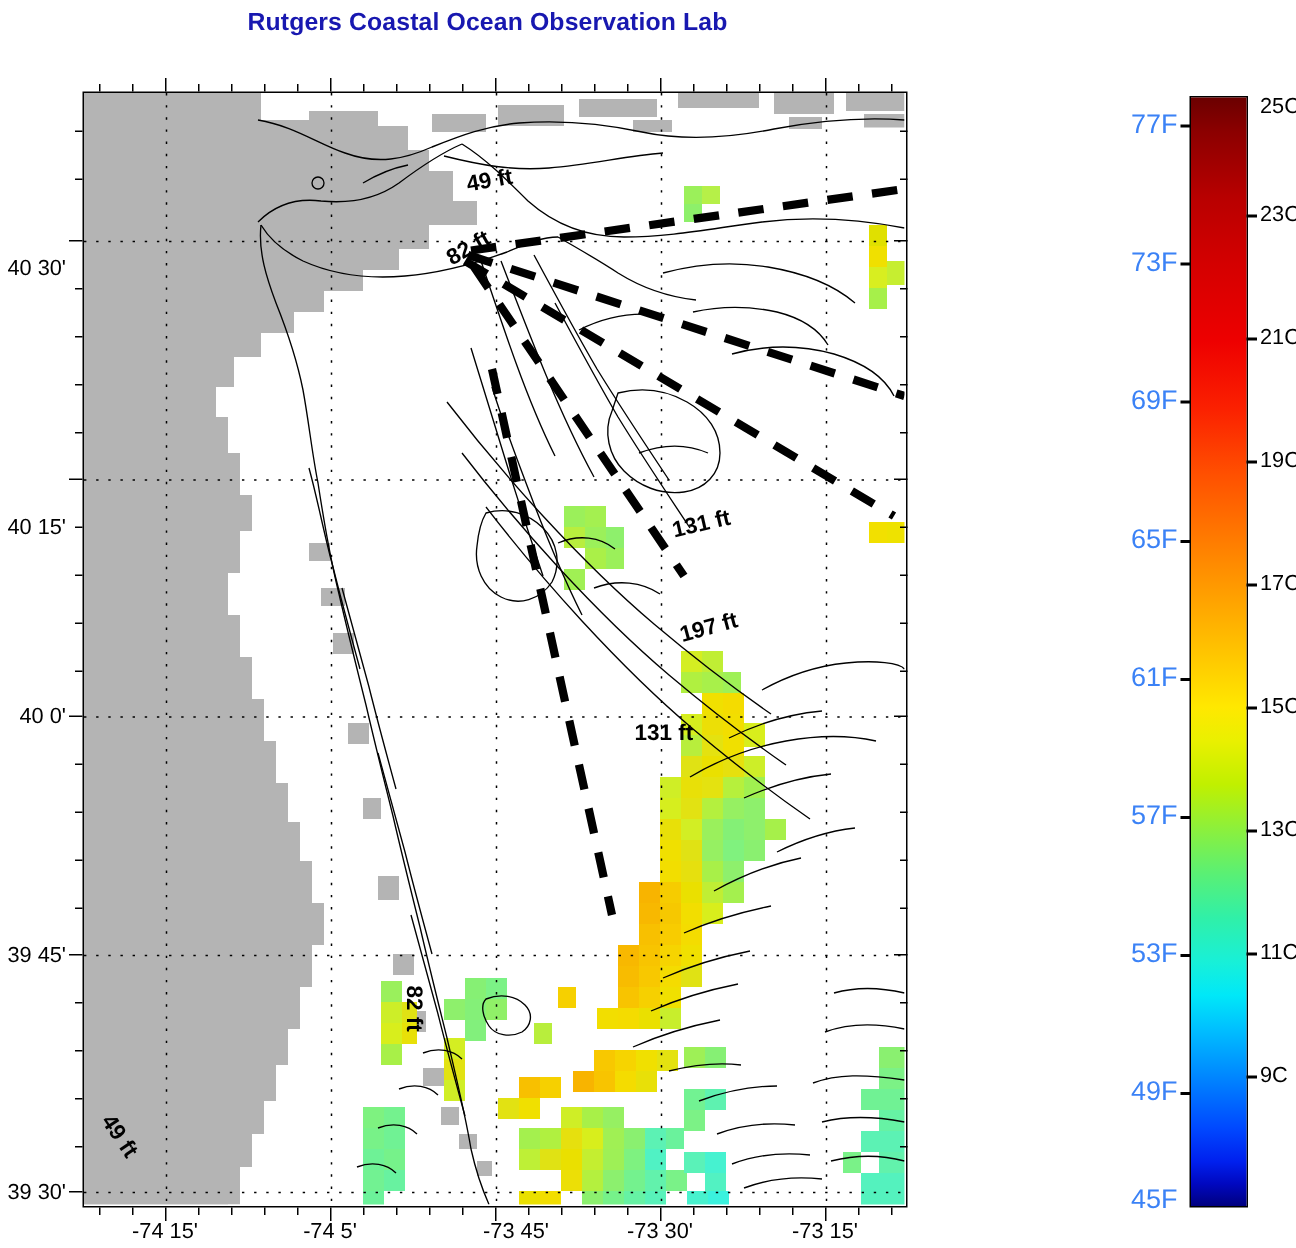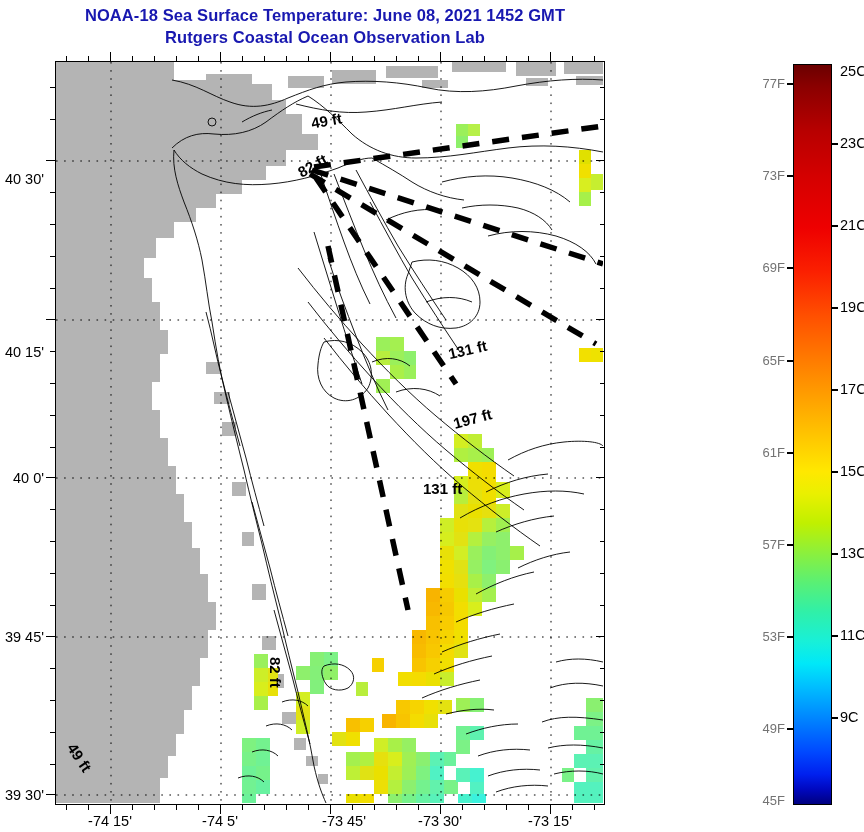--- a/index.html
+++ b/index.html
@@ -28,34 +28,33 @@
         transform:translateX(-50%);white-space:nowrap;}
   .ylab{position:absolute;font-size:14.5px;color:#000;text-align:right;
         transform:translateY(-50%);white-space:nowrap;}
 
   
   #cbar-box{position:absolute;left:793px;top:64px;width:39px;height:741px;
             border:1.4px solid #000;box-sizing:border-box;}
   #cbar-grad{position:absolute;inset:0;}
   .cb-tick-l{position:absolute;right:100%;width:7px;height:1.6px;background:#000;}
   .cb-tick-r{position:absolute;left:100%;width:7px;height:1.6px;background:#000;}
-  .cb-lab-f{position:absolute;right:100%;margin-right:9px;font-size:13px;color:#737373;
+  .cb-lab-f{position:absolute;right:100%;margin-right:9px;font-size:18px;color:#3b82f6;
             white-space:nowrap;transform:translateY(-50%);margin-left:44px;}
   .cb-lab-c{position:absolute;left:100%;margin-left:9px;font-size:14.5px;color:#000;
             white-space:nowrap;transform:translateY(-50%);}
 
   
   .depth-lab{position:absolute;font-size:15px;font-weight:bold;color:#000;
              white-space:nowrap;}
 </style>
 </head>
 <body>
 
 <div id="title-block">
-  <div>NOAA-18 Sea Surface Temperature:  June 08, 2021 1452 GMT</div>
   <div>Rutgers Coastal Ocean Observation Lab</div>
 </div>
 
 <div id="map-frame">
   <div id="map-clip">
     <svg id="map-svg" width="547" height="741" viewBox="0 0 547 741">
 
       <defs>
         <clipPath id="pc">
             <rect x="0" y="0" width="547" height="741"></rect>

